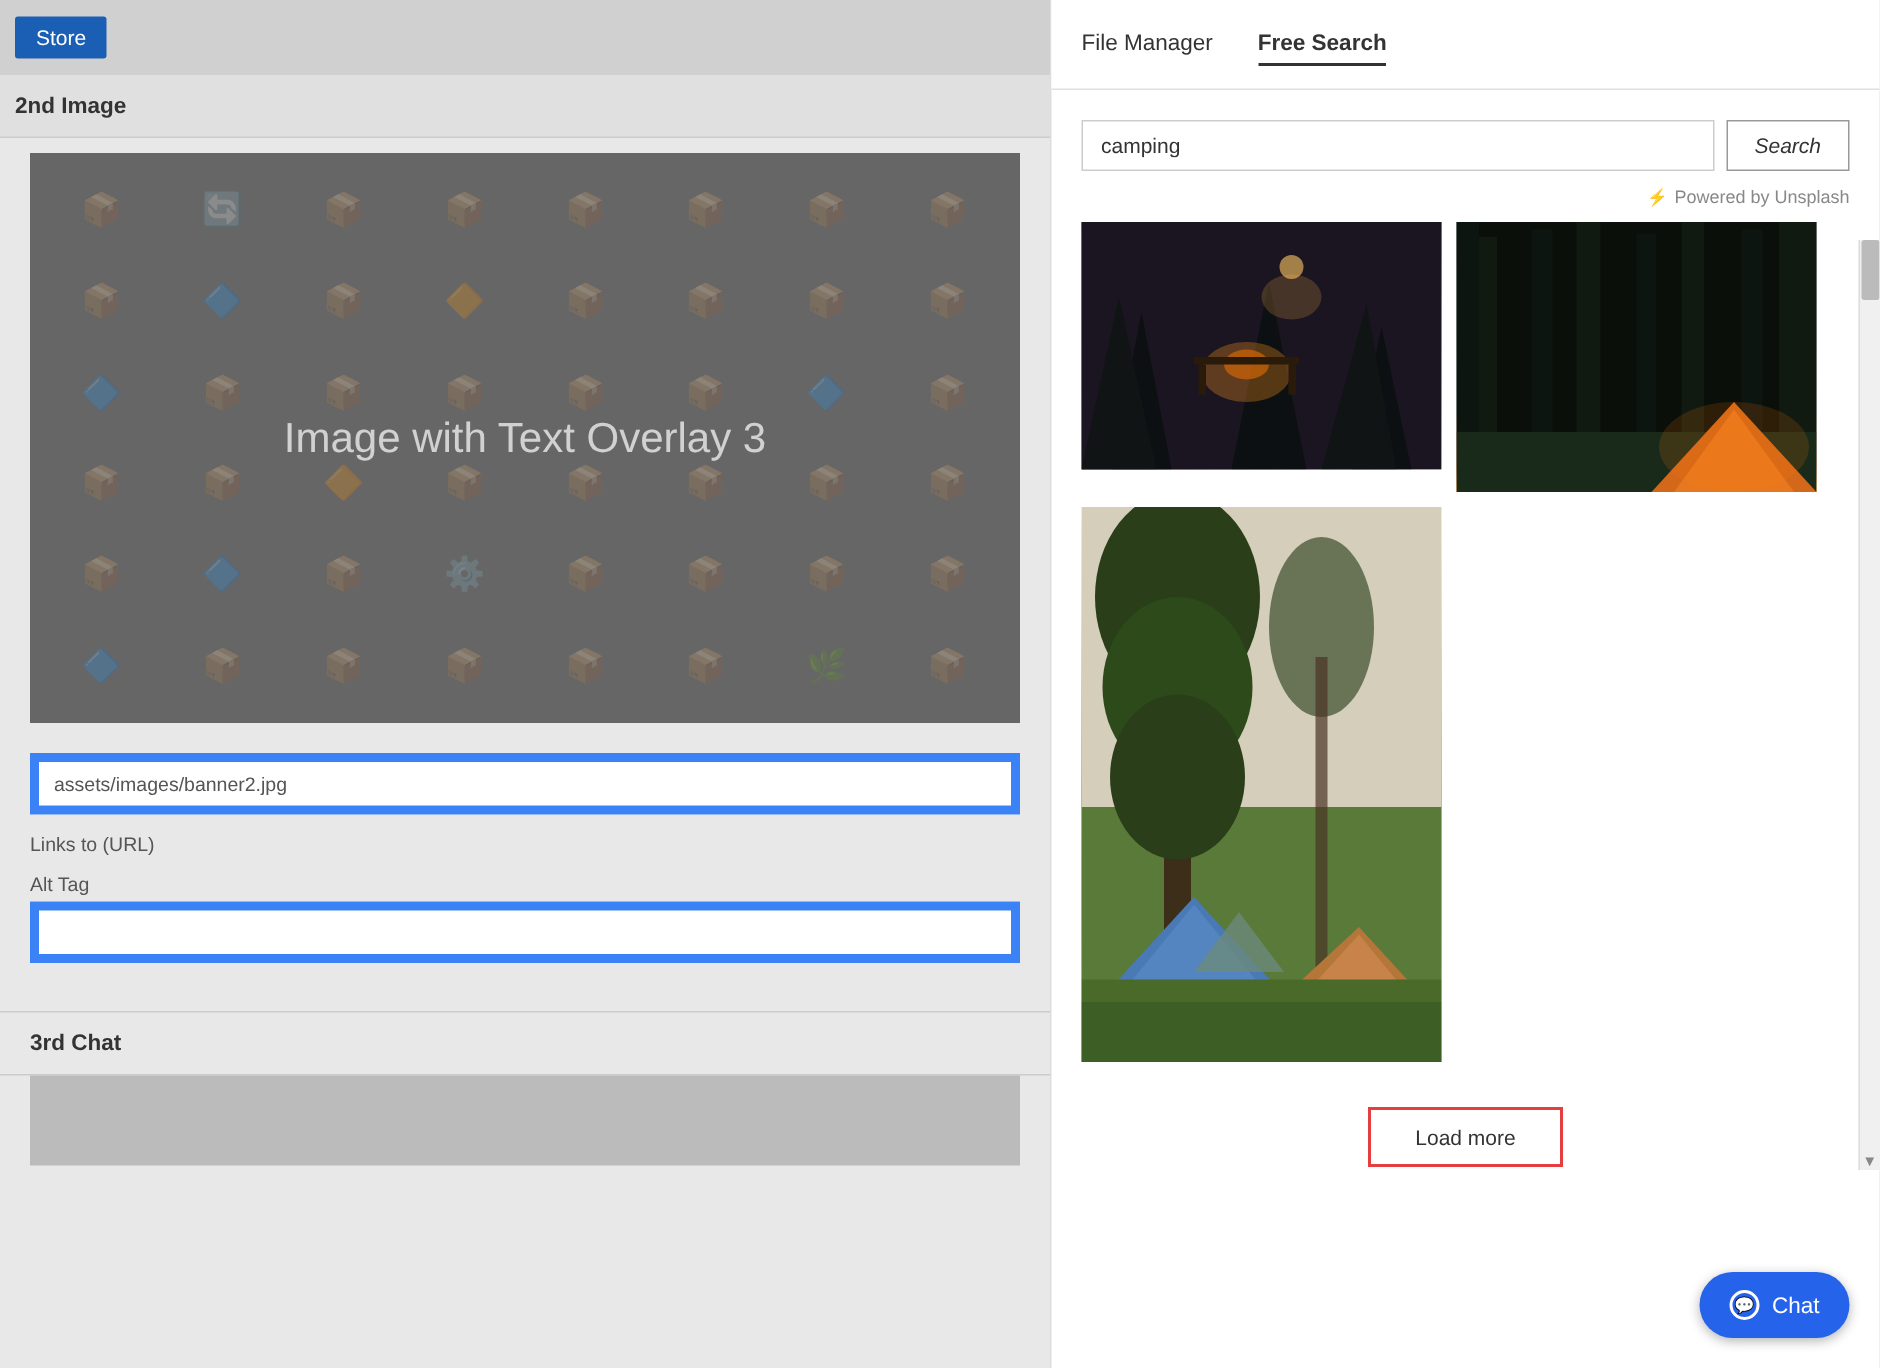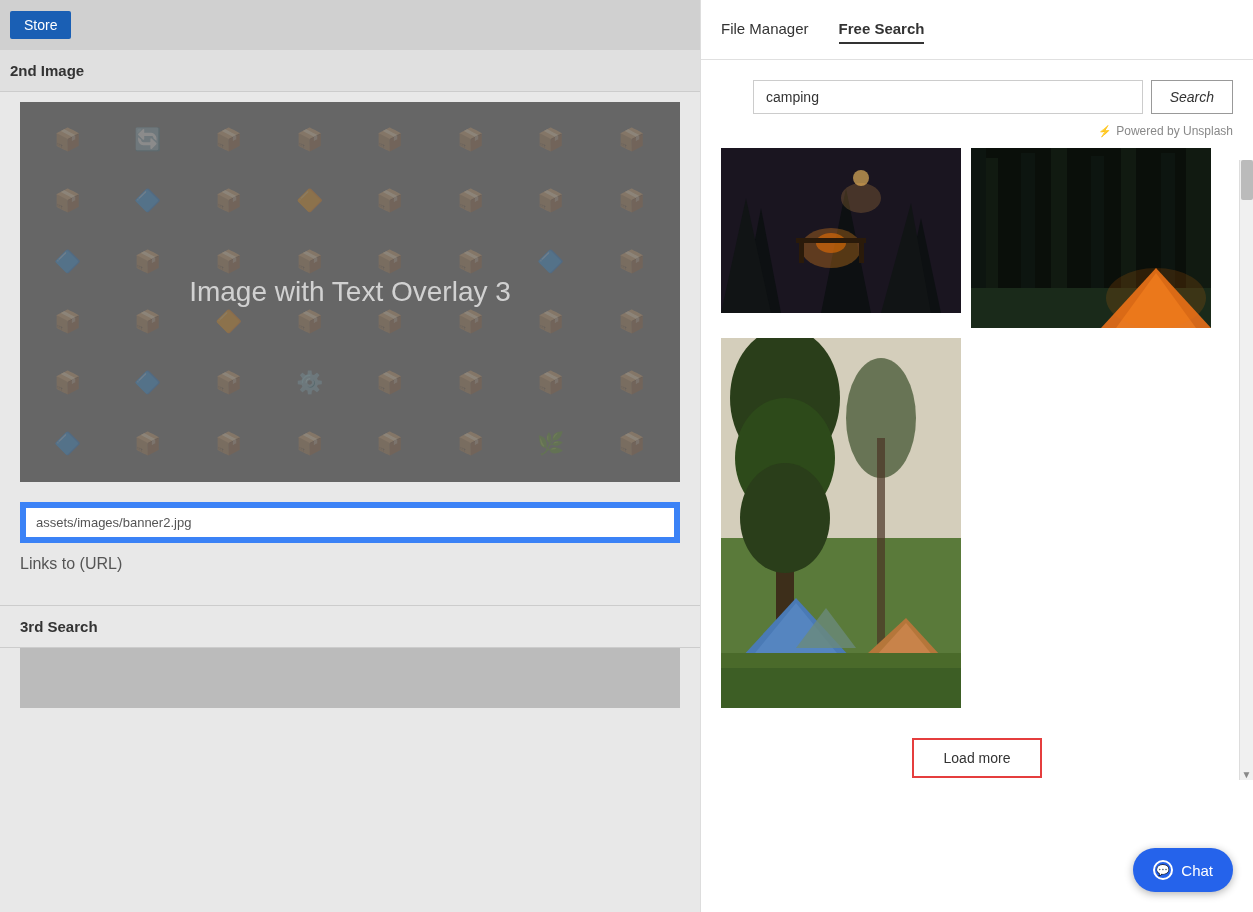--- a/index.html
+++ b/index.html
@@ -83,21 +83,21 @@
     .form-section {
       padding: 10px 20px;
     }
 
     .form-field {
       margin-bottom: 12px;
     }
 
     .form-field label {
       display: block;
-      font-size: 16px;
+      font-size: 13px;
       color: #555;
       margin-bottom: 4px;
     }
 
     .form-field input {
       width: 100%;
       padding: 7px 10px;
       border: 6px solid #3b82f6;
       background: white;
       font-size: 13px;
@@ -161,21 +161,20 @@
       gap: 8px;
       align-items: center;
     }
 
     .search-input {
       flex: 1;
       padding: 8px 12px;
       border: 1px solid #ccc;
       font-size: 14px;
       color: #333;
-      margin-left: 32px;
     }
 
     .search-button {
       padding: 8px 18px;
       background: white;
       border: 1px solid #999;
       font-size: 14px;
       cursor: pointer;
       color: #333;
       font-style: italic;
@@ -392,23 +391,27 @@
     <span class="image-placeholder-text">Image with Text Overlay 3</span>
   </div>
 
   <div class="form-section">
     <div class="form-field">
       <input type="text" value="assets/images/banner2.jpg" style="">
     </div>
     <div class="form-field">
       <label>Links to (URL)</label>
     </div>
-  </div>
-
-  <div class="section-header-2nd">3rd Search</div>
+    <div class="form-field">
+      <label>Alt Tag</label>
+      <input type="text" value="" style="">
+    </div>
+  </div>
+
+  <div class="section-header-2nd">3rd Chat</div>
   <div class="bottom-image-area"></div>
 </div>
 
 <div class="right-panel">
   <div class="right-header">
     <a class="nav-tab">File Manager</a>
     <a class="nav-tab active">Free Search</a>
   </div>
 
   <div class="search-area">

